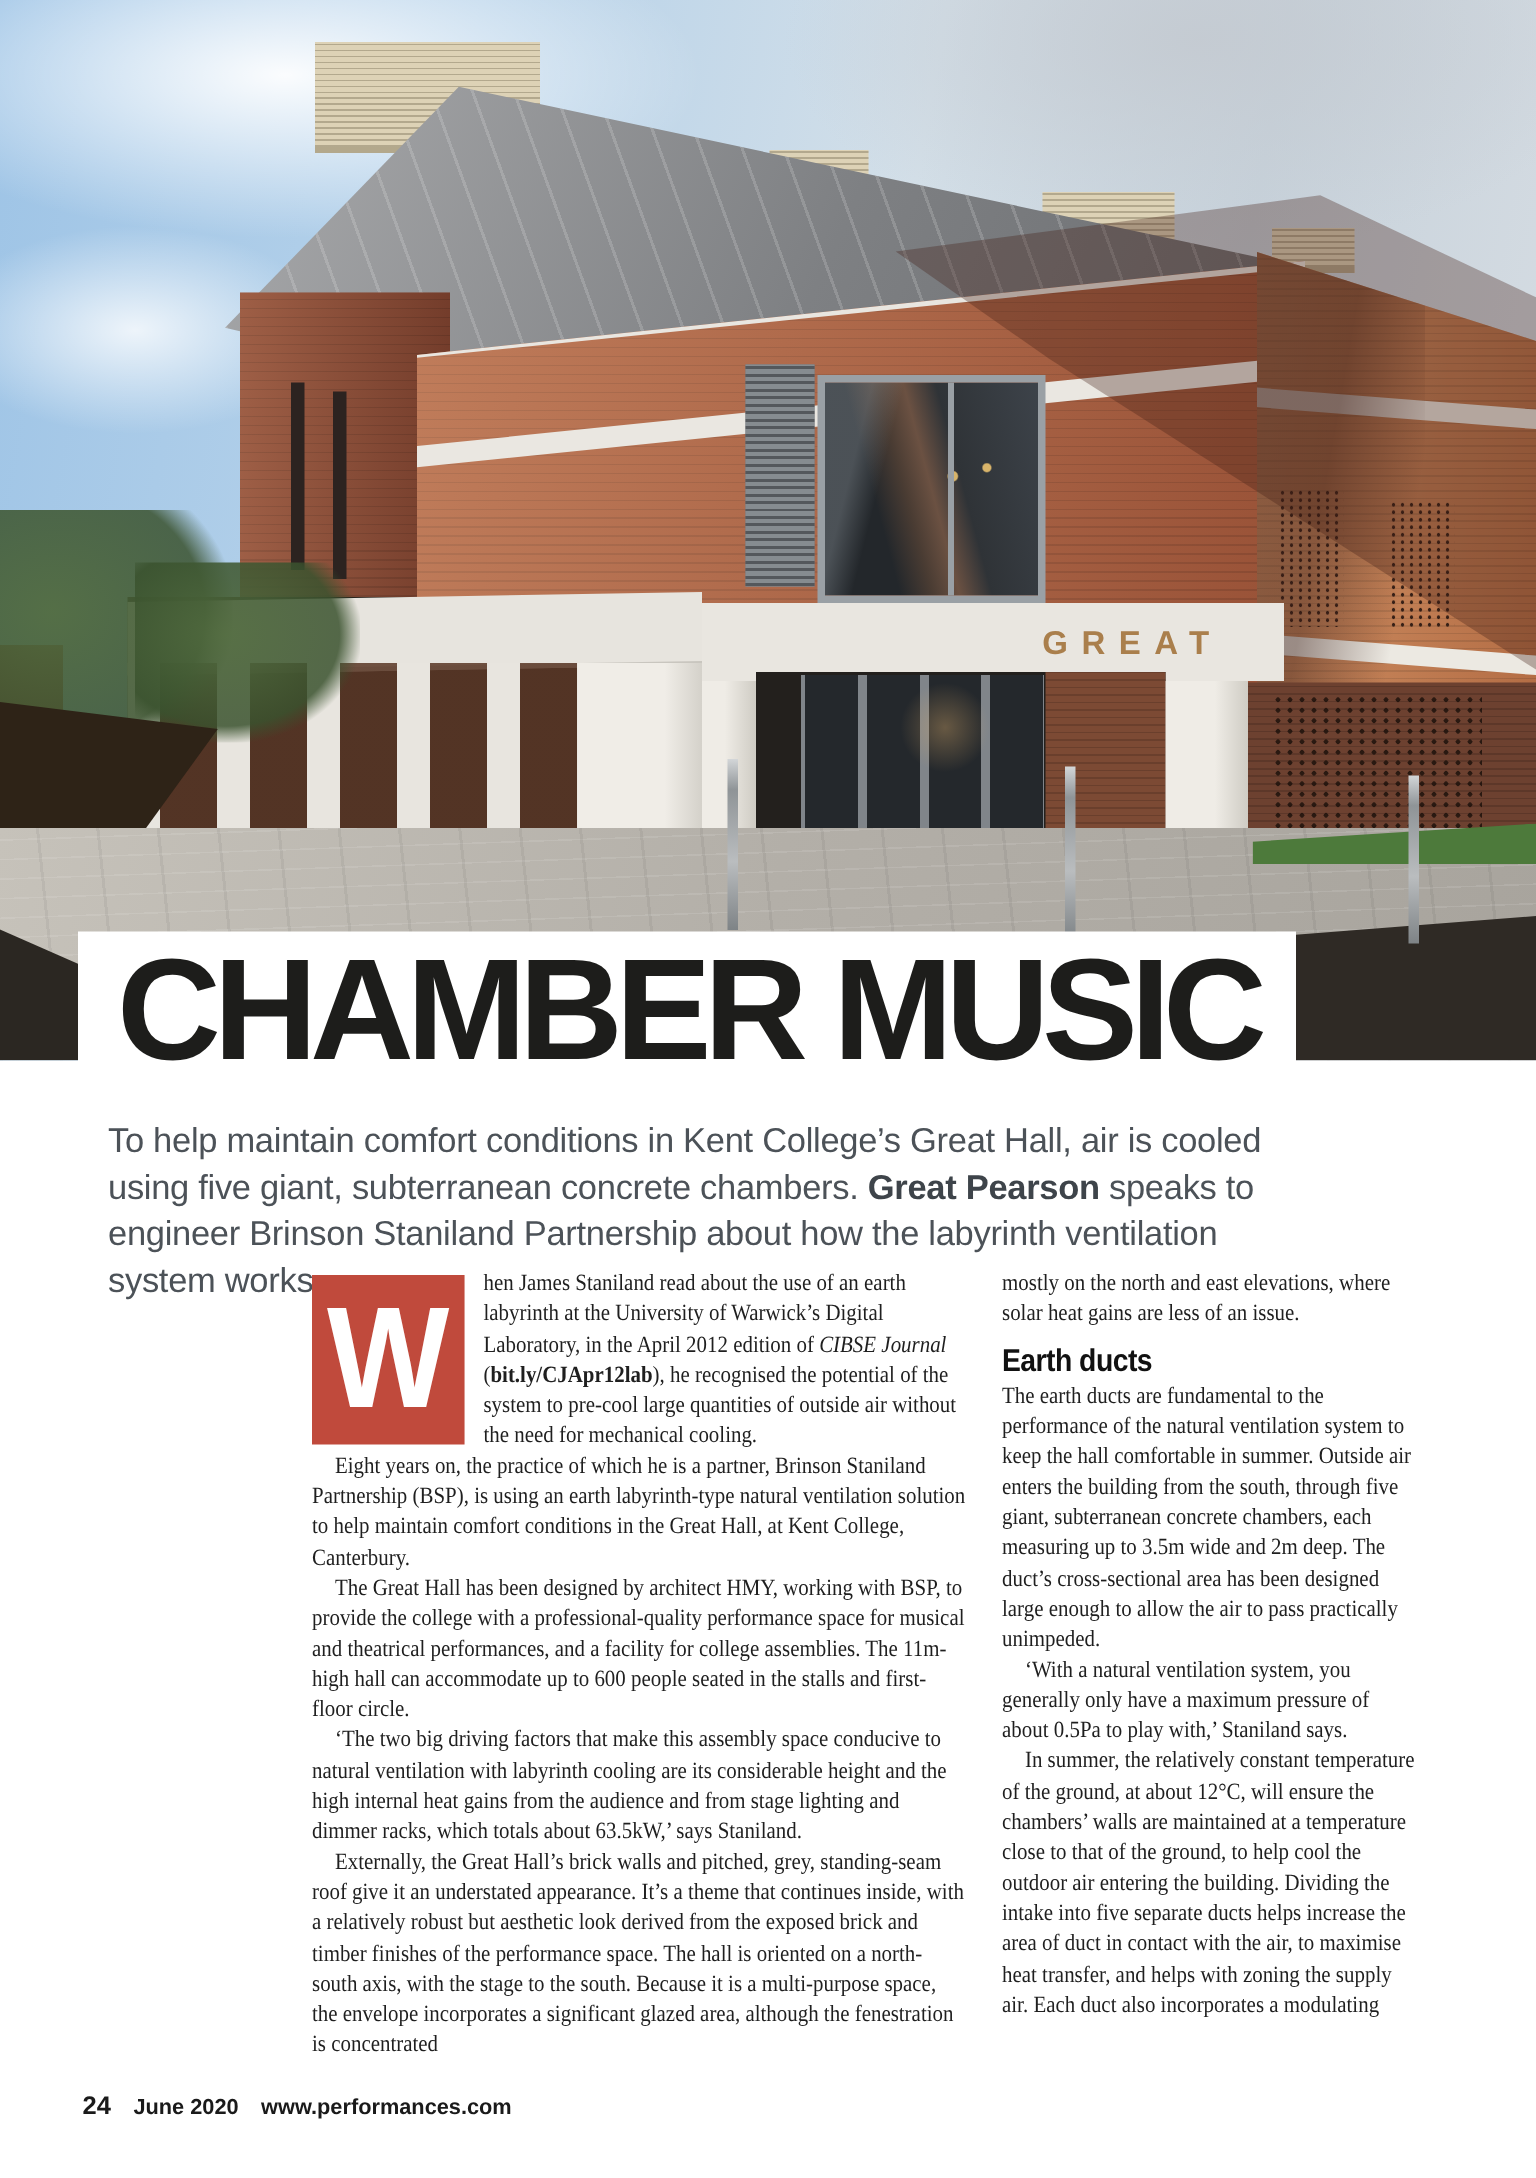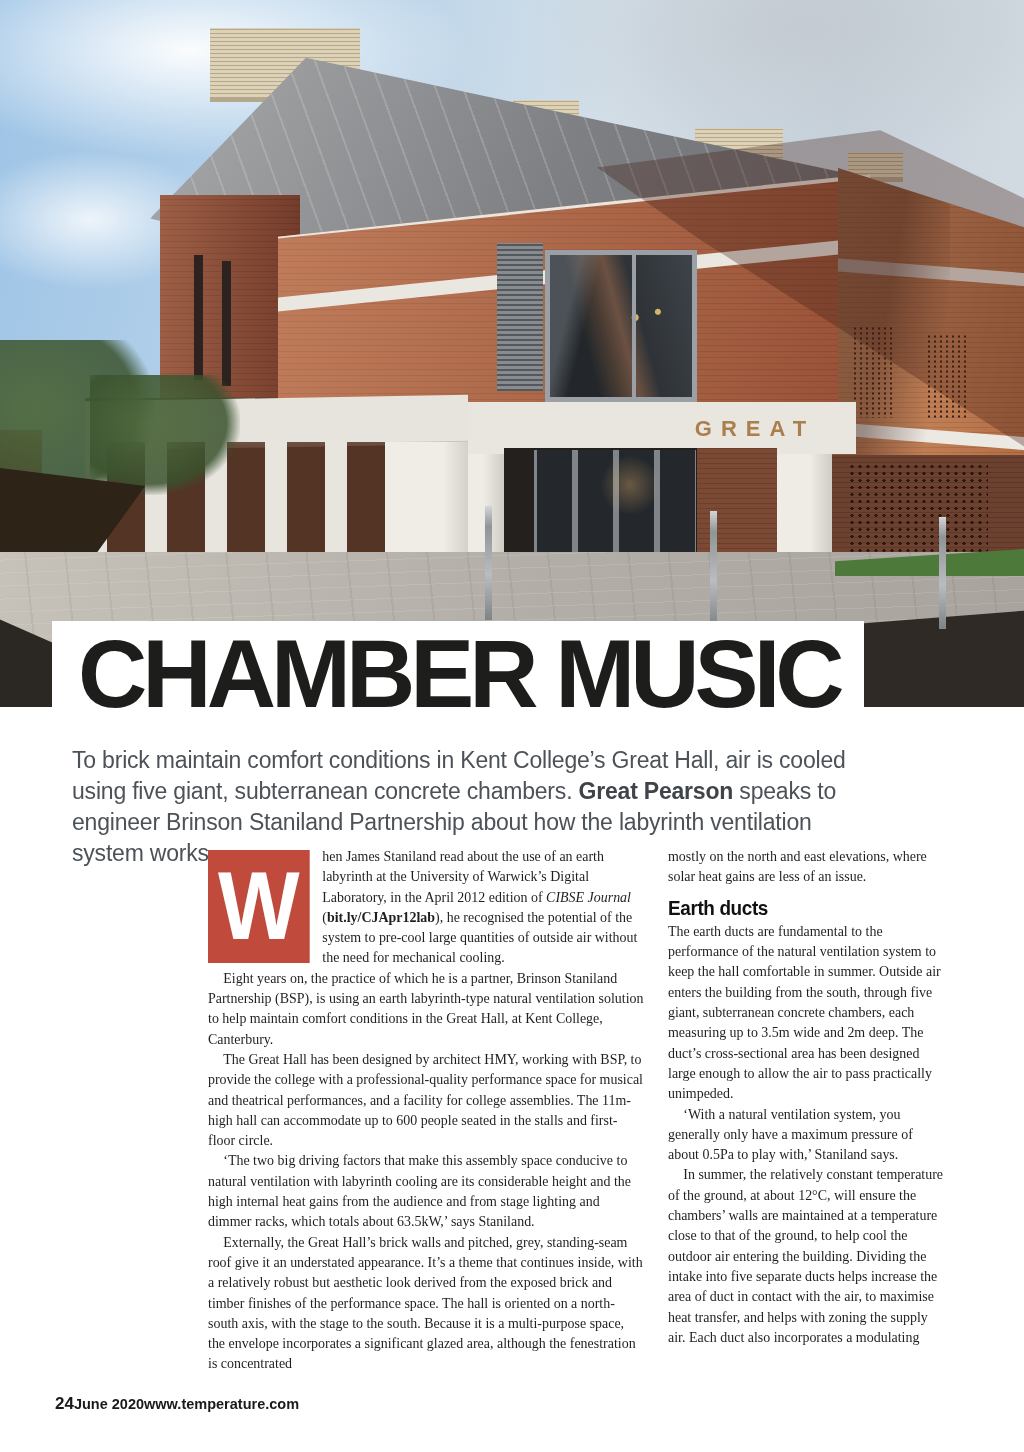--- a/index.html
+++ b/index.html
@@ -129,21 +129,21 @@
   .col .b{font-weight:bold;}
   .col .i{font-style:italic;}
   .col h3{margin:11px 0 3px 0;font-family:"Liberation Sans",sans-serif;
     font-size:21px;letter-spacing:-.4px;color:#111;}
   .dropcap{float:left;width:113px;height:113px;margin:4px 14px 2px 0;
     background:var(--accent,#c04a3c);color:#fff;text-align:center;
     font-family:"Liberation Sans",sans-serif;font-weight:700;font-size:96px;line-height:112px;}
 
   
   .footer{position:absolute;left:55px;top:1394px;display:flex;align-items:baseline;
-    color:#1a1a1a;}
+    gap:15px;color:#1a1a1a;}
   .footer .num{font-weight:700;font-size:17px;}
   .footer .iss,.footer .site{font-weight:700;font-size:14.5px;}
 </style>
 </head>
 <body>
 
 <div class="page">
 
   <div class="photo">
     <div class="cloud1"></div>
@@ -203,37 +203,37 @@
     <div class="bol bo1"></div>
     <div class="bol bo2"></div>
     <div class="bol bo3"></div>
     <div class="shadow-diag"></div>
   </div>
 
   <div class="headline-box">
     <h1 class="headline">CHAMBER MUSIC</h1>
   </div>
 
-  <p class="standfirst"><span>To brick maintain comfort conditions in Kent College’s Great Hall, air is cooled using five giant, subterranean concrete chambers. </span><span class="b">Great Pearson</span><span> speaks to engineer Brinson Staniland Partnership about how the labyrinth ventilation system works</span></p>
+  <p class="standfirst"><span>To help maintain comfort conditions in Kent College’s Great Hall, air is cooled using five giant, subterranean concrete chambers. </span><span class="b">Great Pearson</span><span> speaks to engineer Brinson Staniland Partnership about how the labyrinth ventilation system works</span></p>
 
   <div class="col col1">
     <div class="dropcap">W</div>
   <p><span>hen James Staniland read about the use of an earth labyrinth at the University of Warwick’s Digital Laboratory, in the April 2012 edition of </span><span class="i">CIBSE Journal</span><span> (</span><span class="b">bit.ly/CJApr12lab</span><span>), he recognised the potential of the system to pre-cool large quantities of outside air without the need for mechanical cooling.</span></p>
       <p class="ind"><span>Eight years on, the practice of which he is a partner, Brinson Staniland Partnership (BSP), is using an earth labyrinth-type natural ventilation solution to help maintain comfort conditions in the Great Hall, at Kent College, Canterbury.</span></p>
       <p class="ind"><span>The Great Hall has been designed by architect HMY, working with BSP, to provide the college with a professional-quality performance space for musical and theatrical performances, and a facility for college assemblies. The 11m-high hall can accommodate up to 600 people seated in the stalls and first-floor circle.</span></p>
       <p class="ind"><span>‘The two big driving factors that make this assembly space conducive to natural ventilation with labyrinth cooling are its considerable height and the high internal heat gains from the audience and from stage lighting and dimmer racks, which totals about 63.5kW,’ says Staniland.</span></p>
       <p class="ind"><span>Externally, the Great Hall’s brick walls and pitched, grey, standing-seam roof give it an understated appearance. It’s a theme that continues inside, with a relatively robust but aesthetic look derived from the exposed brick and timber finishes of the performance space. The hall is oriented on a north-south axis, with the stage to the south. Because it is a multi-purpose space, the envelope incorporates a significant glazed area, although the fenestration is concentrated</span></p>
     </div>
   <div class="col col2">
       <p><span>mostly on the north and east elevations, where solar heat gains are less of an issue.</span></p>
       <h3>Earth ducts</h3>
       <p><span>The earth ducts are fundamental to the performance of the natural ventilation system to keep the hall comfortable in summer. Outside air enters the building from the south, through five giant, subterranean concrete chambers, each measuring up to 3.5m wide and 2m deep. The duct’s cross-sectional area has been designed large enough to allow the air to pass practically unimpeded.</span></p>
       <p class="ind"><span>‘With a natural ventilation system, you generally only have a maximum pressure of about 0.5Pa to play with,’ Staniland says.</span></p>
       <p class="ind"><span>In summer, the relatively constant temperature of the ground, at about 12°C, will ensure the chambers’ walls are maintained at a temperature close to that of the ground, to help cool the outdoor air entering the building. Dividing the intake into five separate ducts helps increase the area of duct in contact with the air, to maximise heat transfer, and helps with zoning the supply air. Each duct also incorporates a modulating</span></p>
     </div>
 
   <div class="footer">
     <span class="num">24</span>
     <span class="iss">June 2020</span>
-    <span class="site">www.temperature.com</span>
+    <span class="site">www.performances.com</span>
   </div>
 
 </div>
 
 </body></html>

